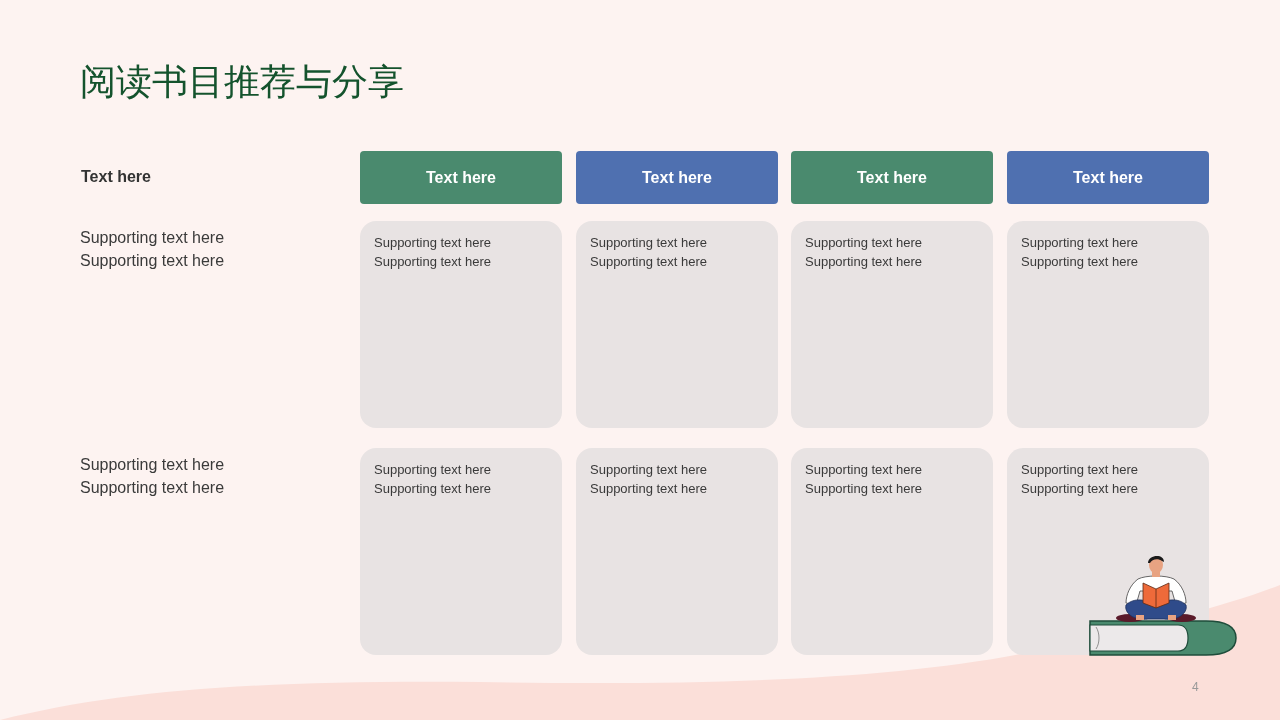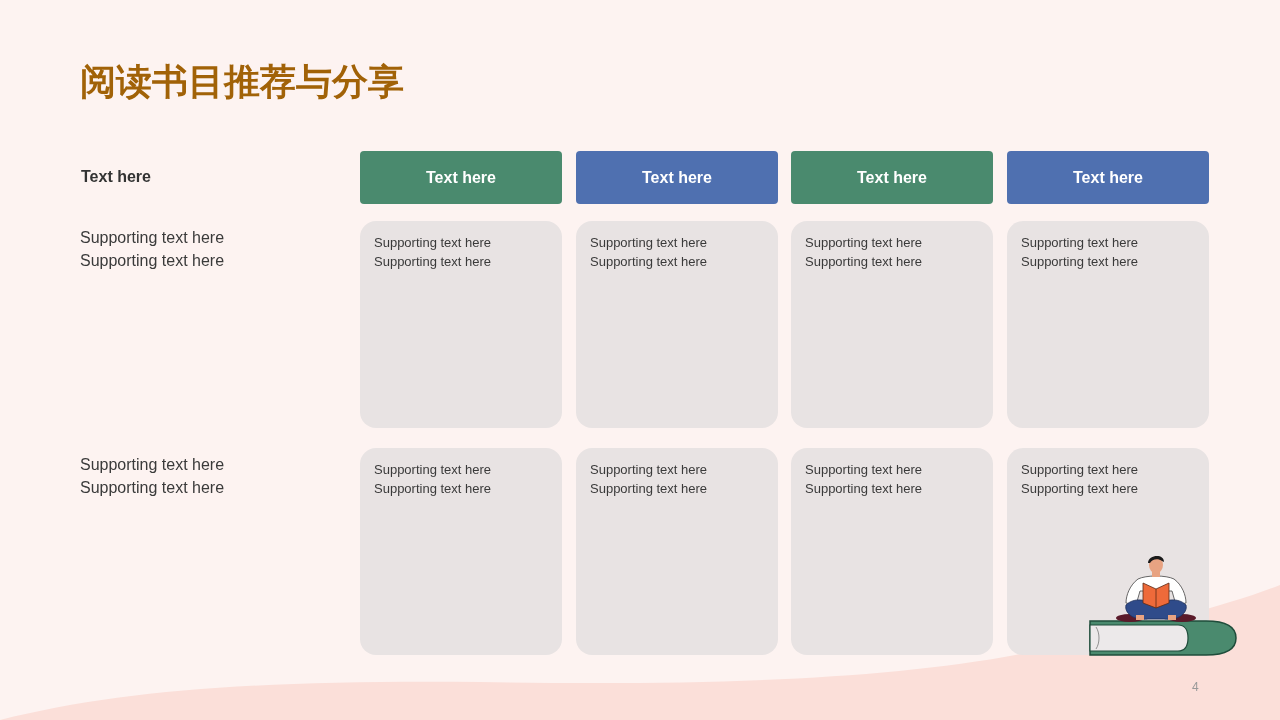--- a/index.html
+++ b/index.html
@@ -6,21 +6,21 @@
     body {
       width: 1280px; height: 720px; overflow: hidden;
       background: #fdf3f1;
       position: relative;
       font-family: "Liberation Sans", sans-serif;
     }
     .bg-wave { position: absolute; left: 0; top: 0; width: 1280px; height: 720px; z-index: 0; }
     .title {
       position: absolute; left: 80px; top: 58px;
       font-family: "DejaVu Sans", sans-serif;
-      font-size: 36px; font-weight: bold; color: #a16207;
+      font-size: 36px; font-weight: normal; color: #14532d;
       letter-spacing: 0px; z-index: 2;
     }
     .row-label-head {
       position: absolute; left: 81px; top: 168px;
       font-size: 16px; font-weight: bold; color: #333333; z-index: 2;
     }
     .row-label {
       position: absolute; left: 80px;
       font-size: 16px; color: #3a3a3a; line-height: 22.5px; z-index: 2;
     }

